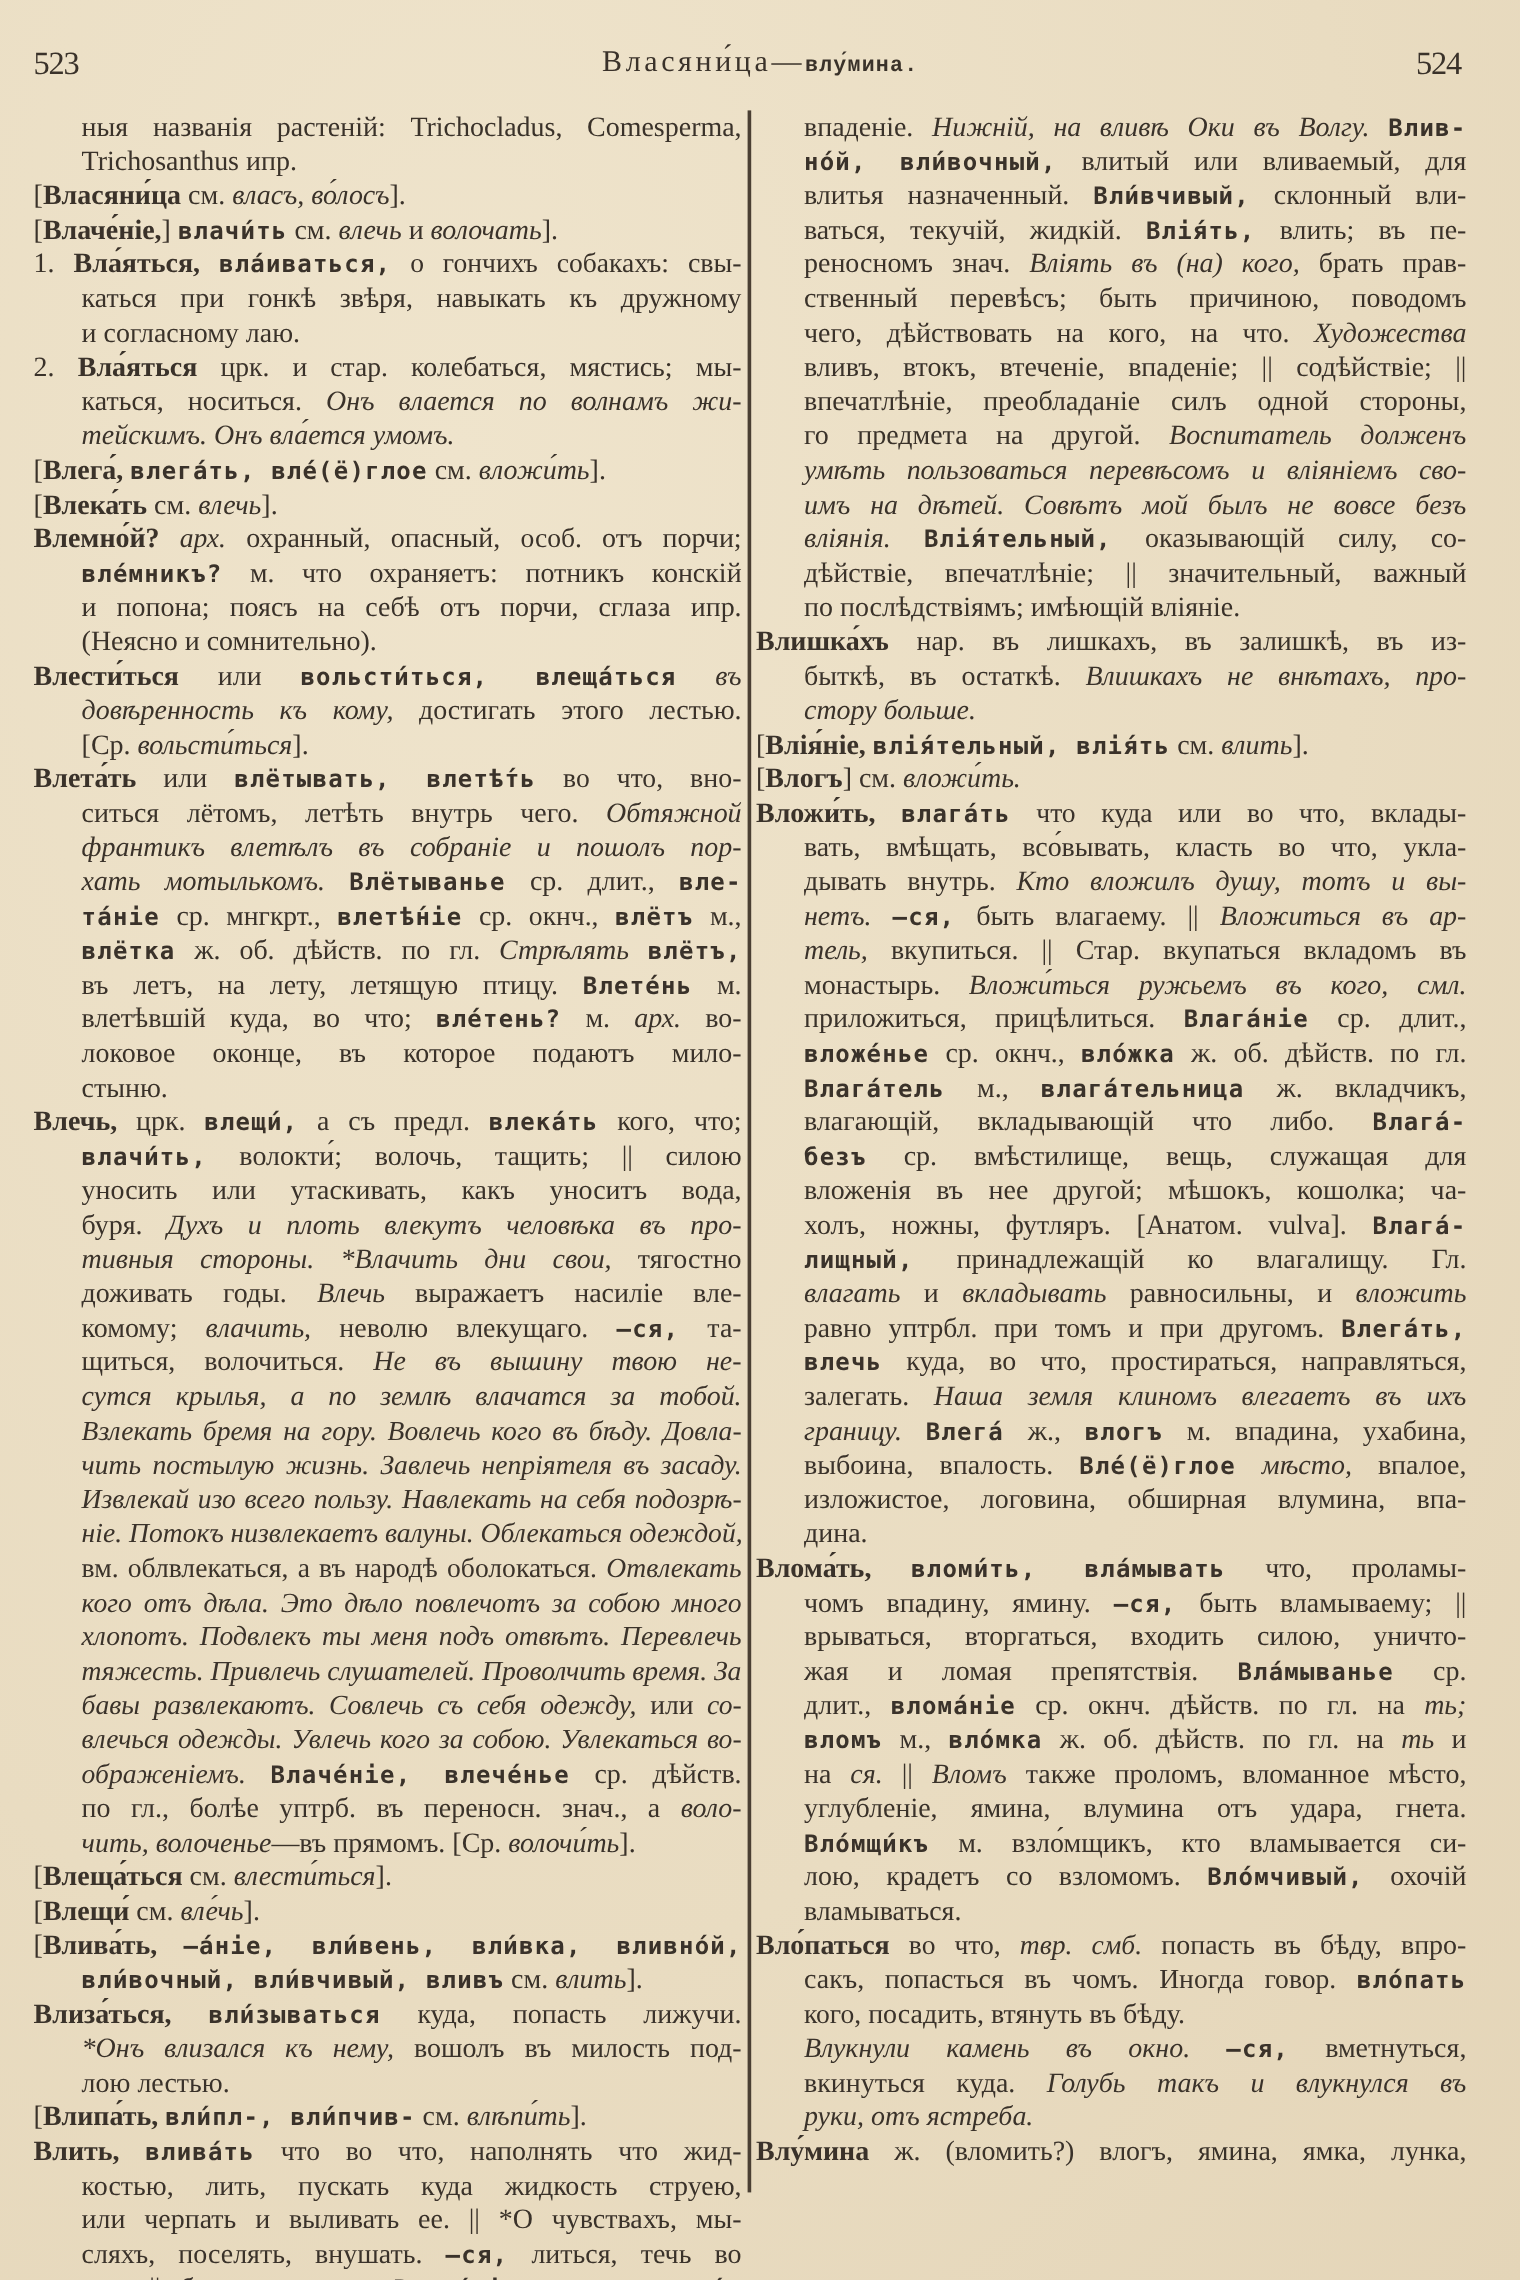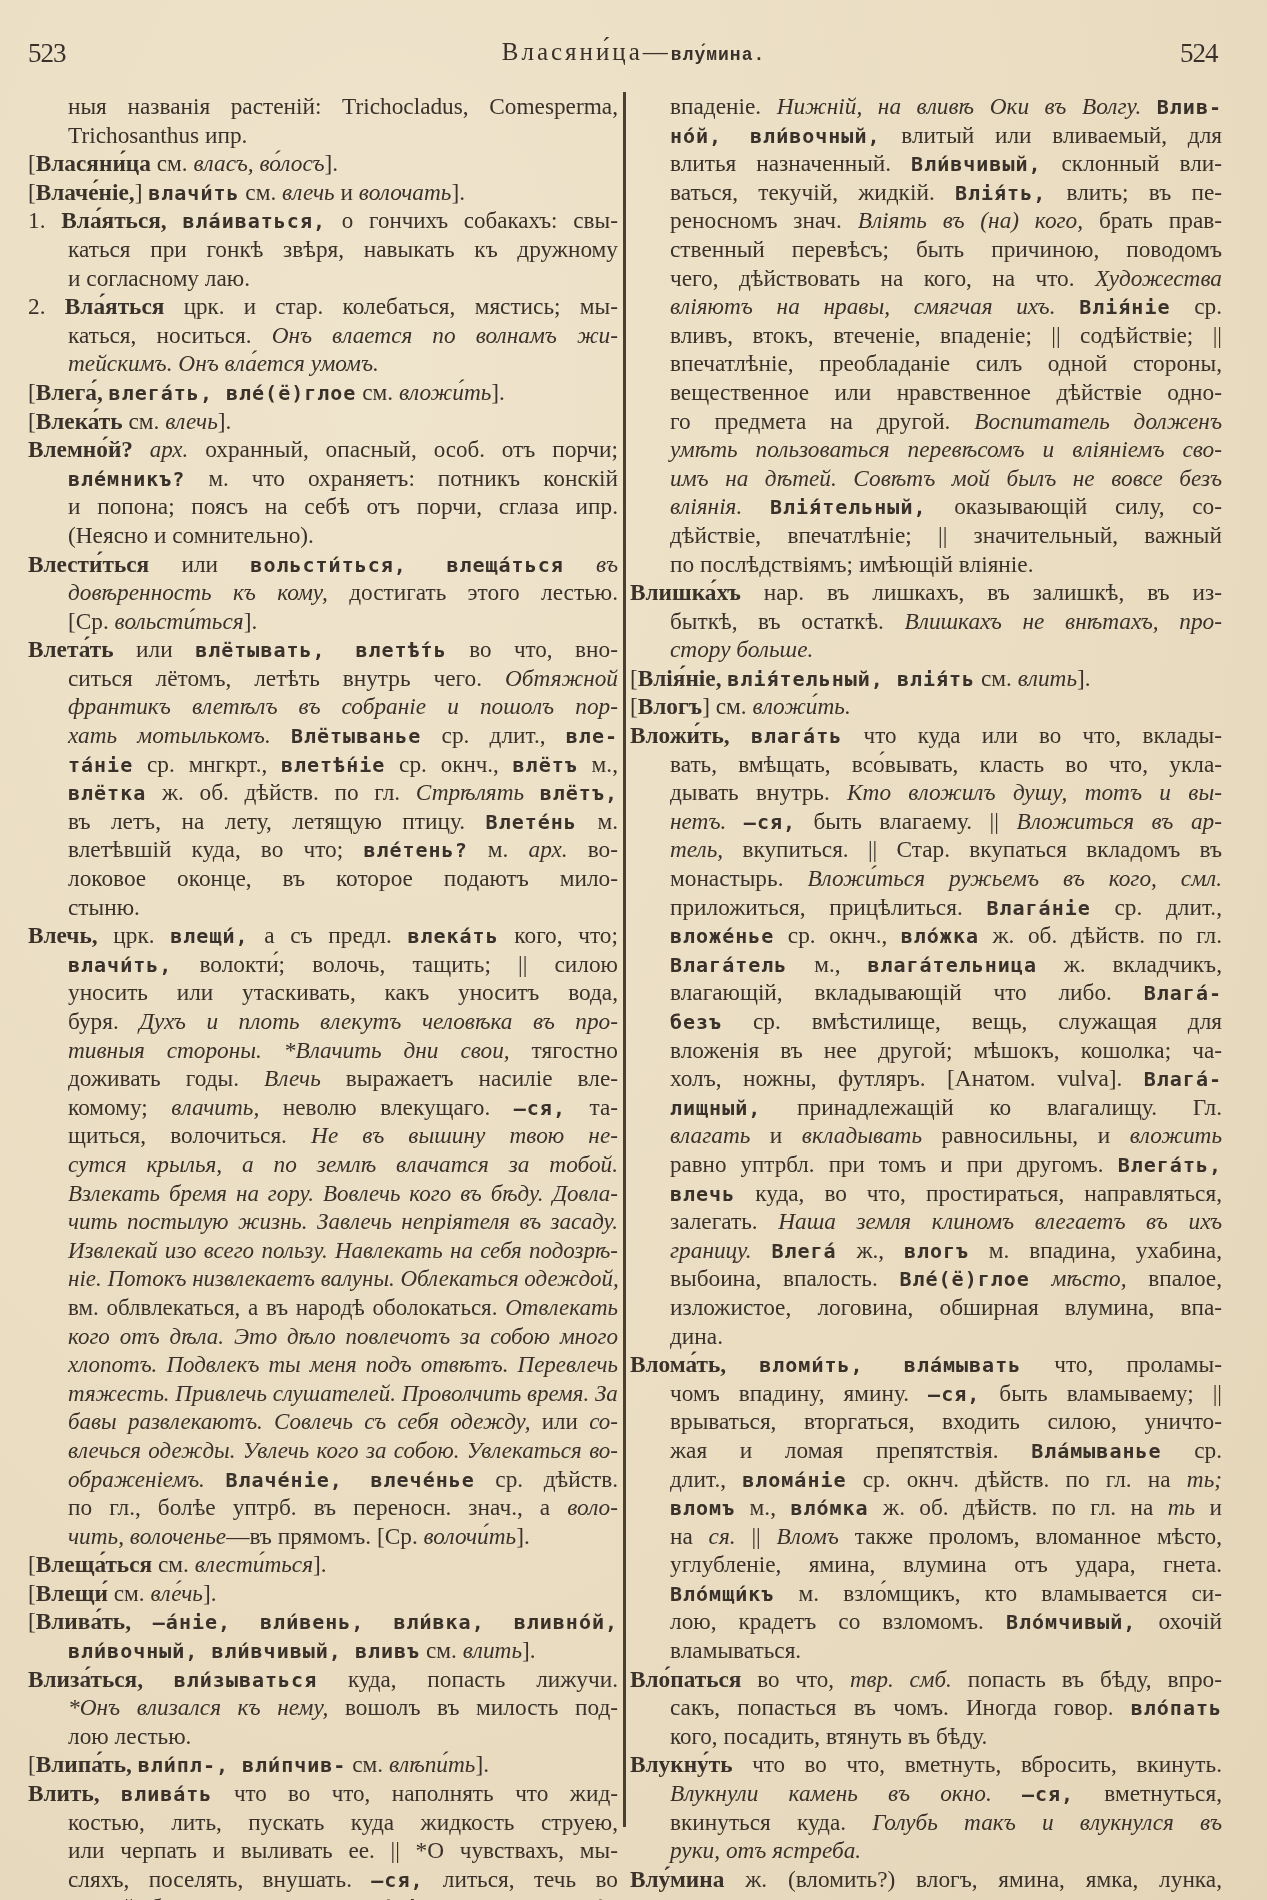--- a/index.html
+++ b/index.html
@@ -108,24 +108,22 @@
   </div>
 <div class="divider"></div>
 <div class="col right" id="col-right">
     <div class="line ind">впаденіе. <span class="it">Нижній, на вливѣ Оки въ Волгу.</span> <span class="sp">Влив-</span></div>
     <div class="line ind"><span class="sp">но́й, вли́вочный,</span> влитый или вливаемый, для</div>
     <div class="line ind">влитья назначенный. <span class="sp">Вли́вчивый,</span> склонный вли-</div>
     <div class="line ind">ваться, текучій, жидкій. <span class="sp">Влія́ть,</span> влить; въ пе-</div>
     <div class="line ind">реносномъ знач. <span class="it">Вліять въ (на) кого,</span> брать прав-</div>
     <div class="line ind">ственный перевѣсъ; быть причиною, поводомъ</div>
     <div class="line ind">чего, дѣйствовать на кого, на что. <span class="it">Художества</span></div>
-    <div class="line ind"><span class="it">вліяютъ на нравы, смягчая ихъ.</span> <span class="sp">Влія́ніе</span> ср.</div>
     <div class="line ind">вливъ, втокъ, втеченіе, впаденіе; || содѣйствіе; ||</div>
     <div class="line ind">впечатлѣніе, преобладаніе силъ одной стороны,</div>
-    <div class="line ind">вещественное или нравственное дѣйствіе одно-</div>
     <div class="line ind">го предмета на другой. <span class="it">Воспитатель долженъ</span></div>
     <div class="line ind"><span class="it">умѣть пользоваться перевѣсомъ и вліяніемъ сво-</span></div>
     <div class="line ind"><span class="it">имъ на дѣтей. Совѣтъ мой былъ не вовсе безъ</span></div>
     <div class="line ind"><span class="it">вліянія.</span> <span class="sp">Влія́тельный,</span> оказывающій силу, со-</div>
     <div class="line ind">дѣйствіе, впечатлѣніе; || значительный, важный</div>
     <div class="line ind last">по послѣдствіямъ; имѣющій вліяніе.</div>
     <div class="line "><span class="hw">Влишка́хъ</span> нар. въ лишкахъ, въ залишкѣ, въ из-</div>
     <div class="line ind">быткѣ, въ остаткѣ. <span class="it">Влишкахъ не внѣтахъ, про-</span></div>
     <div class="line ind last"><span class="it">стору больше.</span></div>
     <div class="line last">[<span class="hw">Влія́ніе,</span> <span class="sp">влія́тельный, влія́ть</span> см. <span class="it">влить</span>].</div>
@@ -159,18 +157,17 @@
     <div class="line ind">длит., <span class="sp">влома́ніе</span> ср. <span class="sm">окнч.</span> дѣйств. по гл. на <span class="it">ть;</span></div>
     <div class="line ind"><span class="sp">вломъ</span> м., <span class="sp">вло́мка</span> ж. об. дѣйств. по гл. на <span class="it">ть</span> и</div>
     <div class="line ind">на <span class="it">ся.</span> || <span class="it">Вломъ</span> также проломъ, вломанное мѣсто,</div>
     <div class="line ind">углубленіе, ямина, влумина отъ удара, гнета.</div>
     <div class="line ind"><span class="sp">Вло́мщи́къ</span> м. взло́мщикъ, кто вламывается си-</div>
     <div class="line ind">лою, крадетъ со взломомъ. <span class="sp">Вло́мчивый,</span> охочій</div>
     <div class="line ind last">вламываться.</div>
     <div class="line "><span class="hw">Вло́паться</span> <span class="sm">во что,</span> <span class="it sm">твр. смб.</span> попасть въ бѣду, впро-</div>
     <div class="line ind">сакъ, попасться въ чомъ. <span class="sm">Иногда говор.</span> <span class="sp">вло́пать</span></div>
     <div class="line ind last"><span class="sm">кого,</span> посадить, втянуть въ бѣду.</div>
-    <div class="line "><span class="hw">Влукну́ть</span> <span class="sm">что во что,</span> вметнуть, вбросить, вкинуть.</div>
     <div class="line ind"><span class="it">Влукнули камень въ окно.</span> <span class="sp">—ся,</span> вметнуться,</div>
     <div class="line ind">вкинуться куда. <span class="it">Голубь такъ и влукнулся въ</span></div>
     <div class="line ind last"><span class="it">руки, отъ ястреба.</span></div>
     <div class="line "><span class="hw">Влу́мина</span> ж. (вломить?) влогъ, ямина, ямка, лунка,</div>
   </div>
 
 </body></html>

